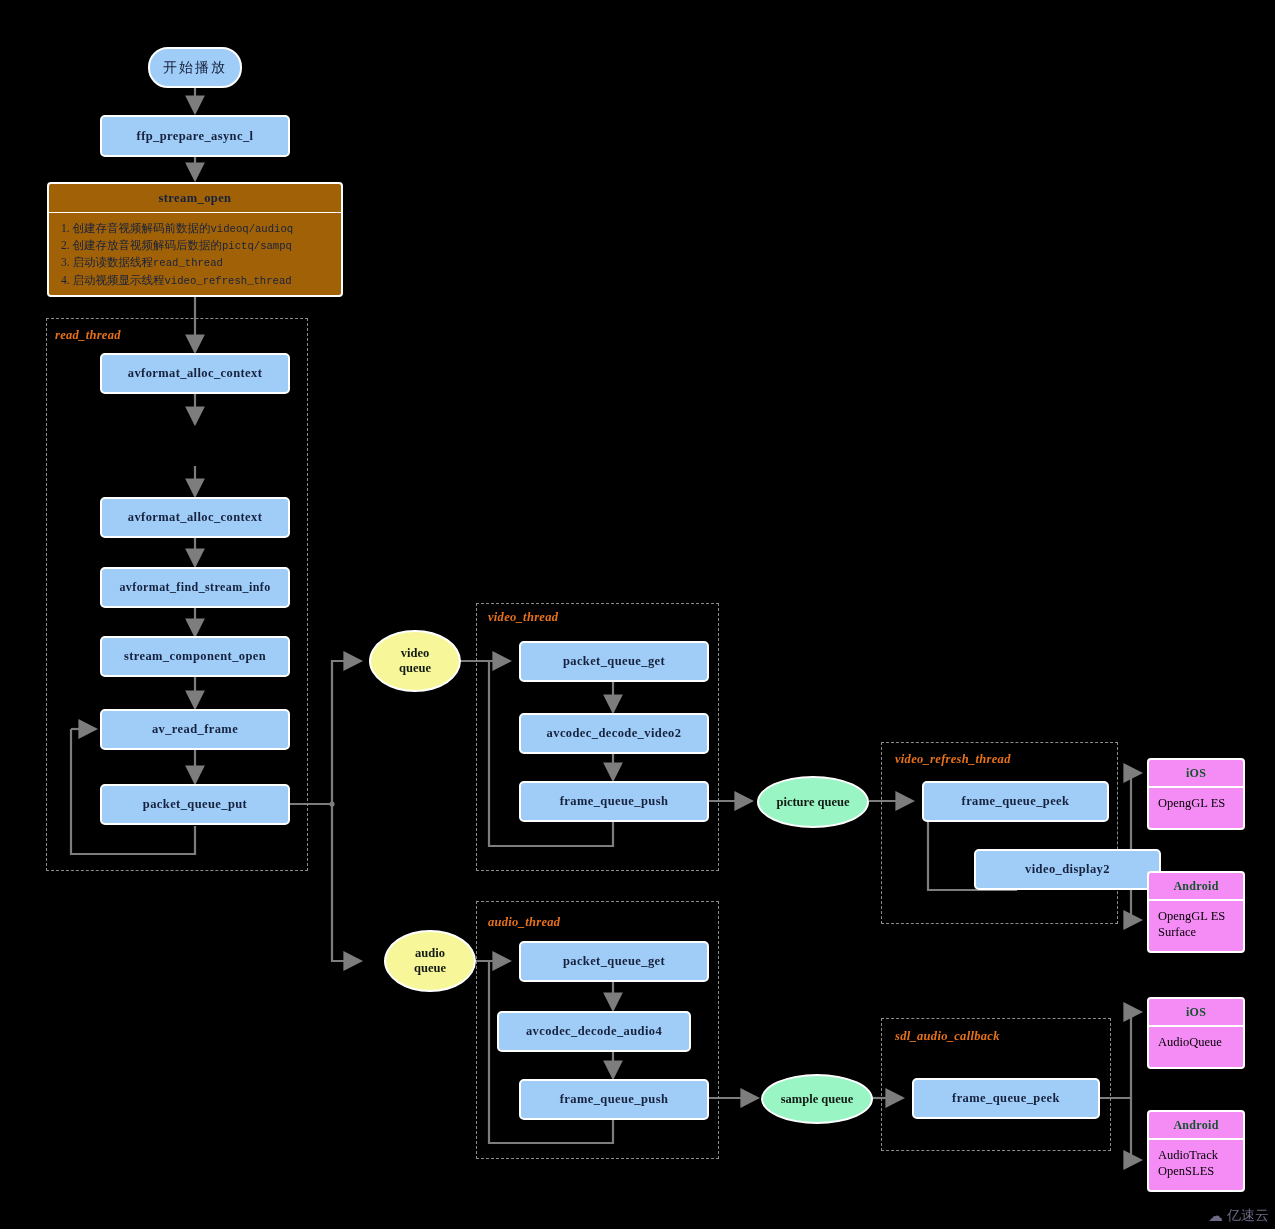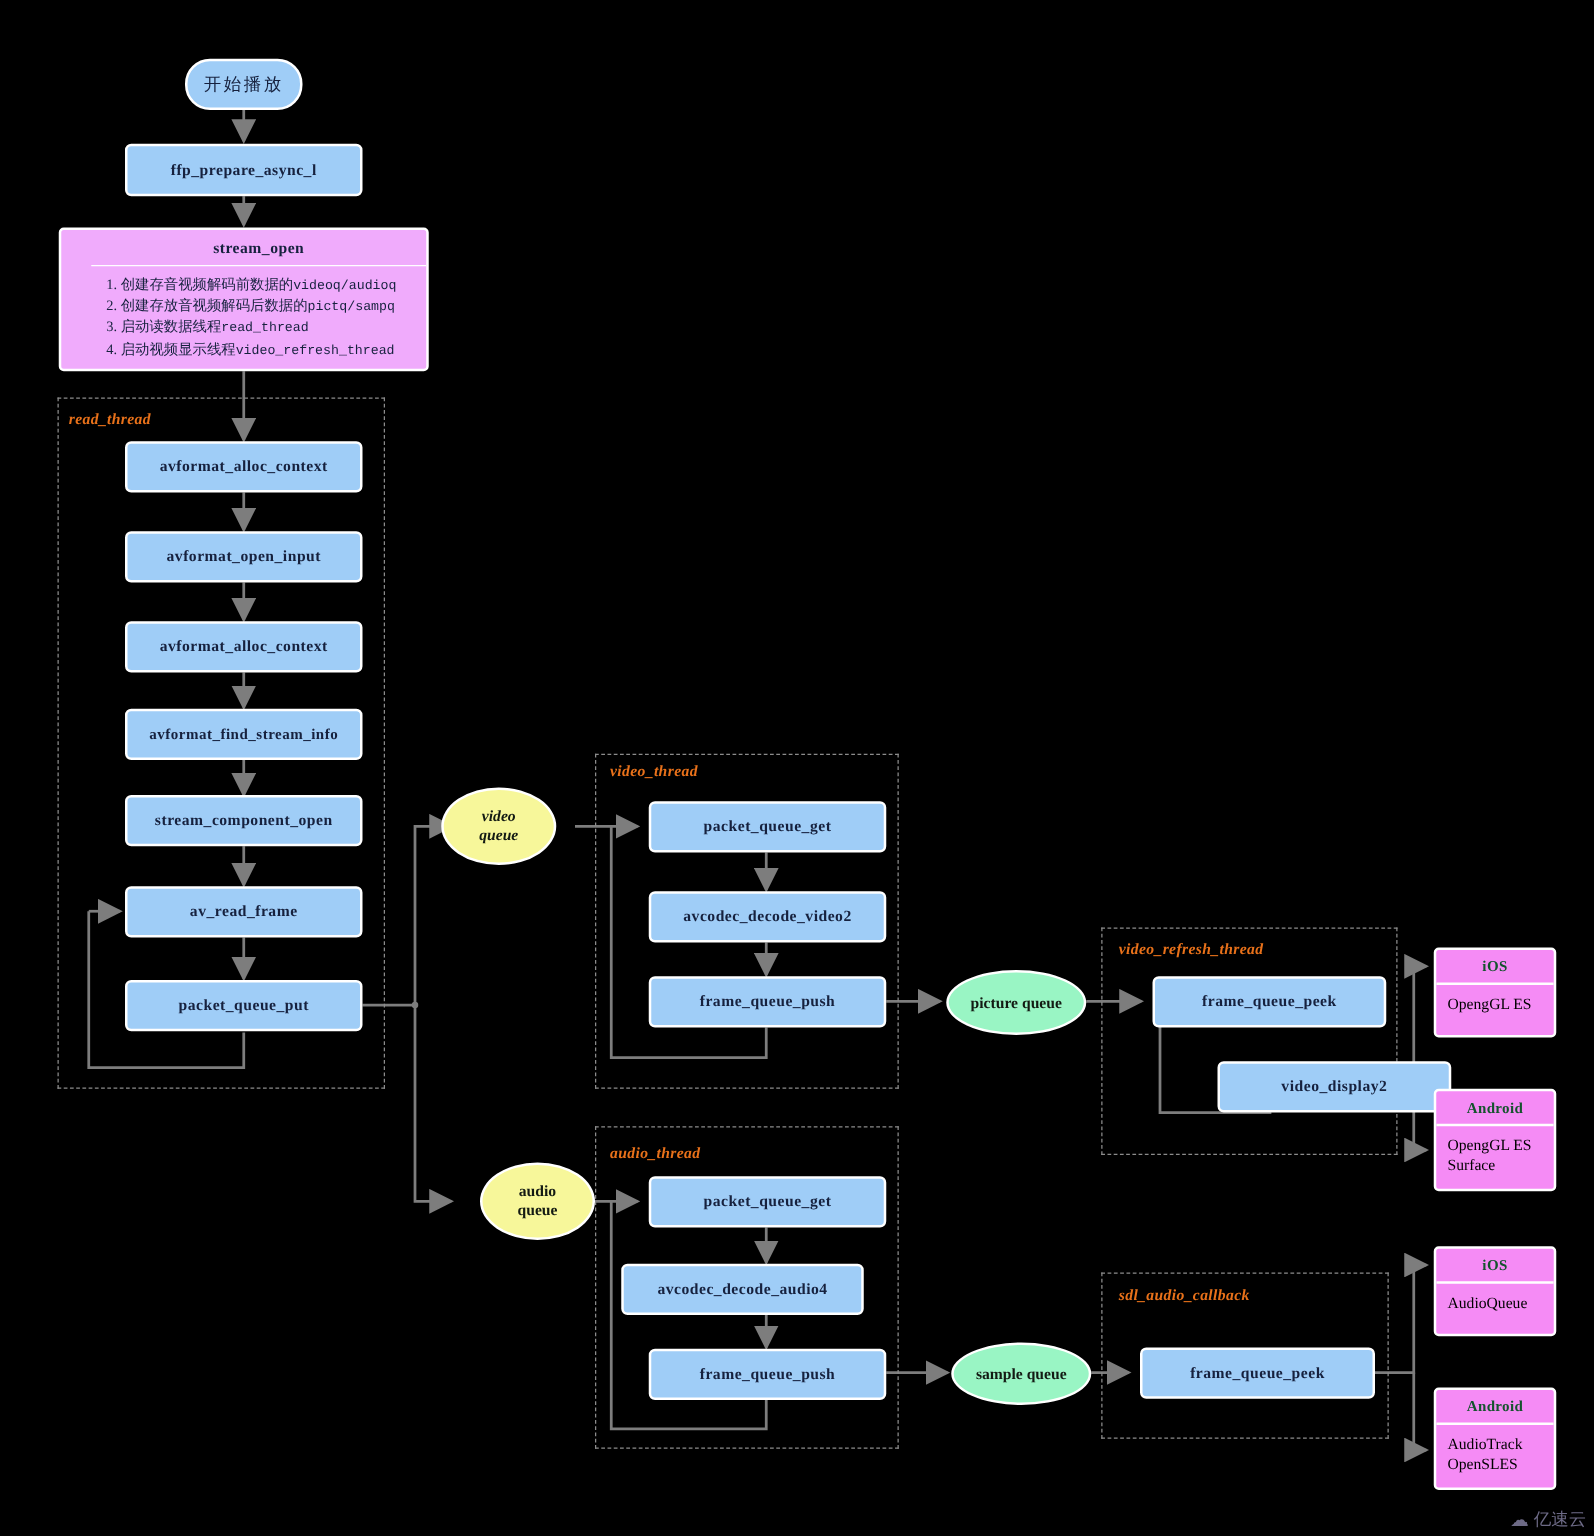--- a/index.html
+++ b/index.html
@@ -16,21 +16,21 @@
         color:#16213e;font-weight:bold;font-size:12.5px;letter-spacing:.4px;
         text-align:left;}
   .proc.small{font-size:12px;}
 
   
   .stadium{background:#9fcdf7;border:2px solid #ffffff;border-radius:20px;
            display:flex;align-items:center;justify-content:center;
            color:#16213e;font-size:14px;letter-spacing:2px;}
 
   
-  .composite{background:#f0abfc;border:2px solid #ffffff;border-radius:4px;overflow:hidden;padding-left:24px;}
+  .composite{background:#a16207;border:2px solid #ffffff;border-radius:4px;overflow:hidden;}
   .composite .head{height:28px;display:flex;align-items:center;justify-content:center;
         font-weight:bold;font-size:12.5px;color:#16213e;letter-spacing:.4px;
         border-bottom:1.5px solid #ffffff;}
   .composite .body{padding:7px 10px 8px 12px;}
   .composite .body .ln{font-size:11.5px;color:#16213e;line-height:16.2px;white-space:nowrap;}
   .composite .body .ln .mono{font-family:"Liberation Mono",monospace;font-size:10.6px;}
 
   
   .ellipse{border-radius:50%;border:2px solid #ffffff;
            display:flex;align-items:center;justify-content:center;
@@ -148,28 +148,27 @@
       <div class="ln">
         <span>3. 启动读数据线程</span><span class="mono">read_thread</span>
       </div>
       <div class="ln">
         <span>4. 启动视频显示线程</span><span class="mono">video_refresh_thread</span>
       </div>
     </div>
   </div>
 
   <div class="node proc" style="left:100px;top:353px;width:190px;height:41px;">avformat_alloc_context</div>
-  <div class="node proc" style="left:100px;top:425px;width:190px;height:41px;">avformat_open_input</div>
   <div class="node proc" style="left:100px;top:497px;width:190px;height:41px;">avformat_alloc_context</div>
   <div class="node proc small" style="left:100px;top:567px;width:190px;height:41px;">avformat_find_stream_info</div>
   <div class="node proc" style="left:100px;top:636px;width:190px;height:41px;">stream_component_open</div>
   <div class="node proc" style="left:100px;top:709px;width:190px;height:41px;">av_read_frame</div>
   <div class="node proc" style="left:100px;top:784px;width:190px;height:41px;">packet_queue_put</div>
 
-  <div class="node ellipse yellow" style="left:353px;top:630px;width:92px;height:62px;font-style:italic;">
+  <div class="node ellipse yellow" style="left:369px;top:630px;width:92px;height:62px;">
     <div>
       <span>video</span><br><span>queue</span>
     </div>
   </div>
 
   <div class="node ellipse yellow" style="left:384px;top:930px;width:92px;height:62px;">
     <div>
       <span>audio</span><br><span>queue</span>
     </div>
   </div>

